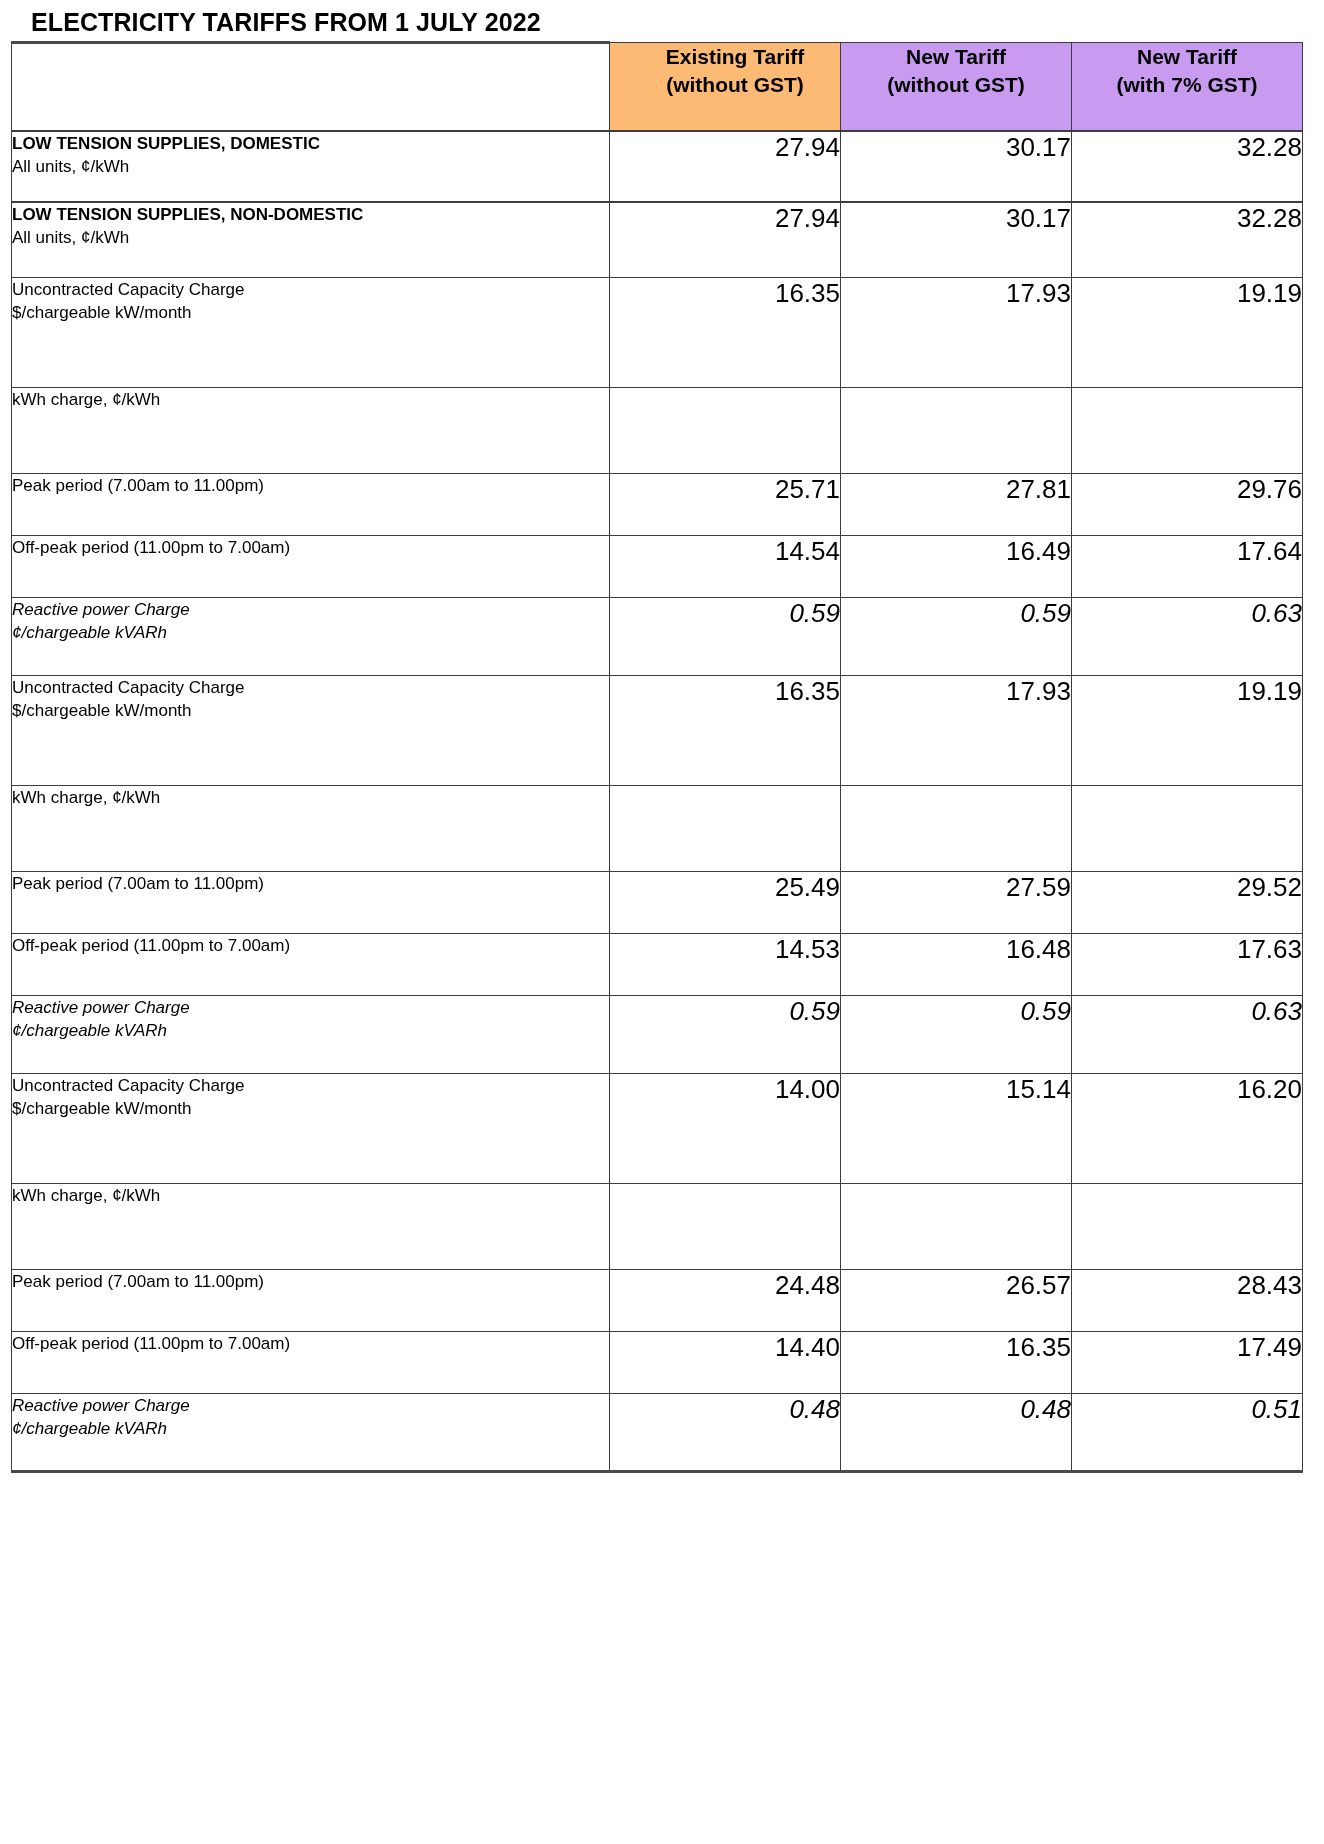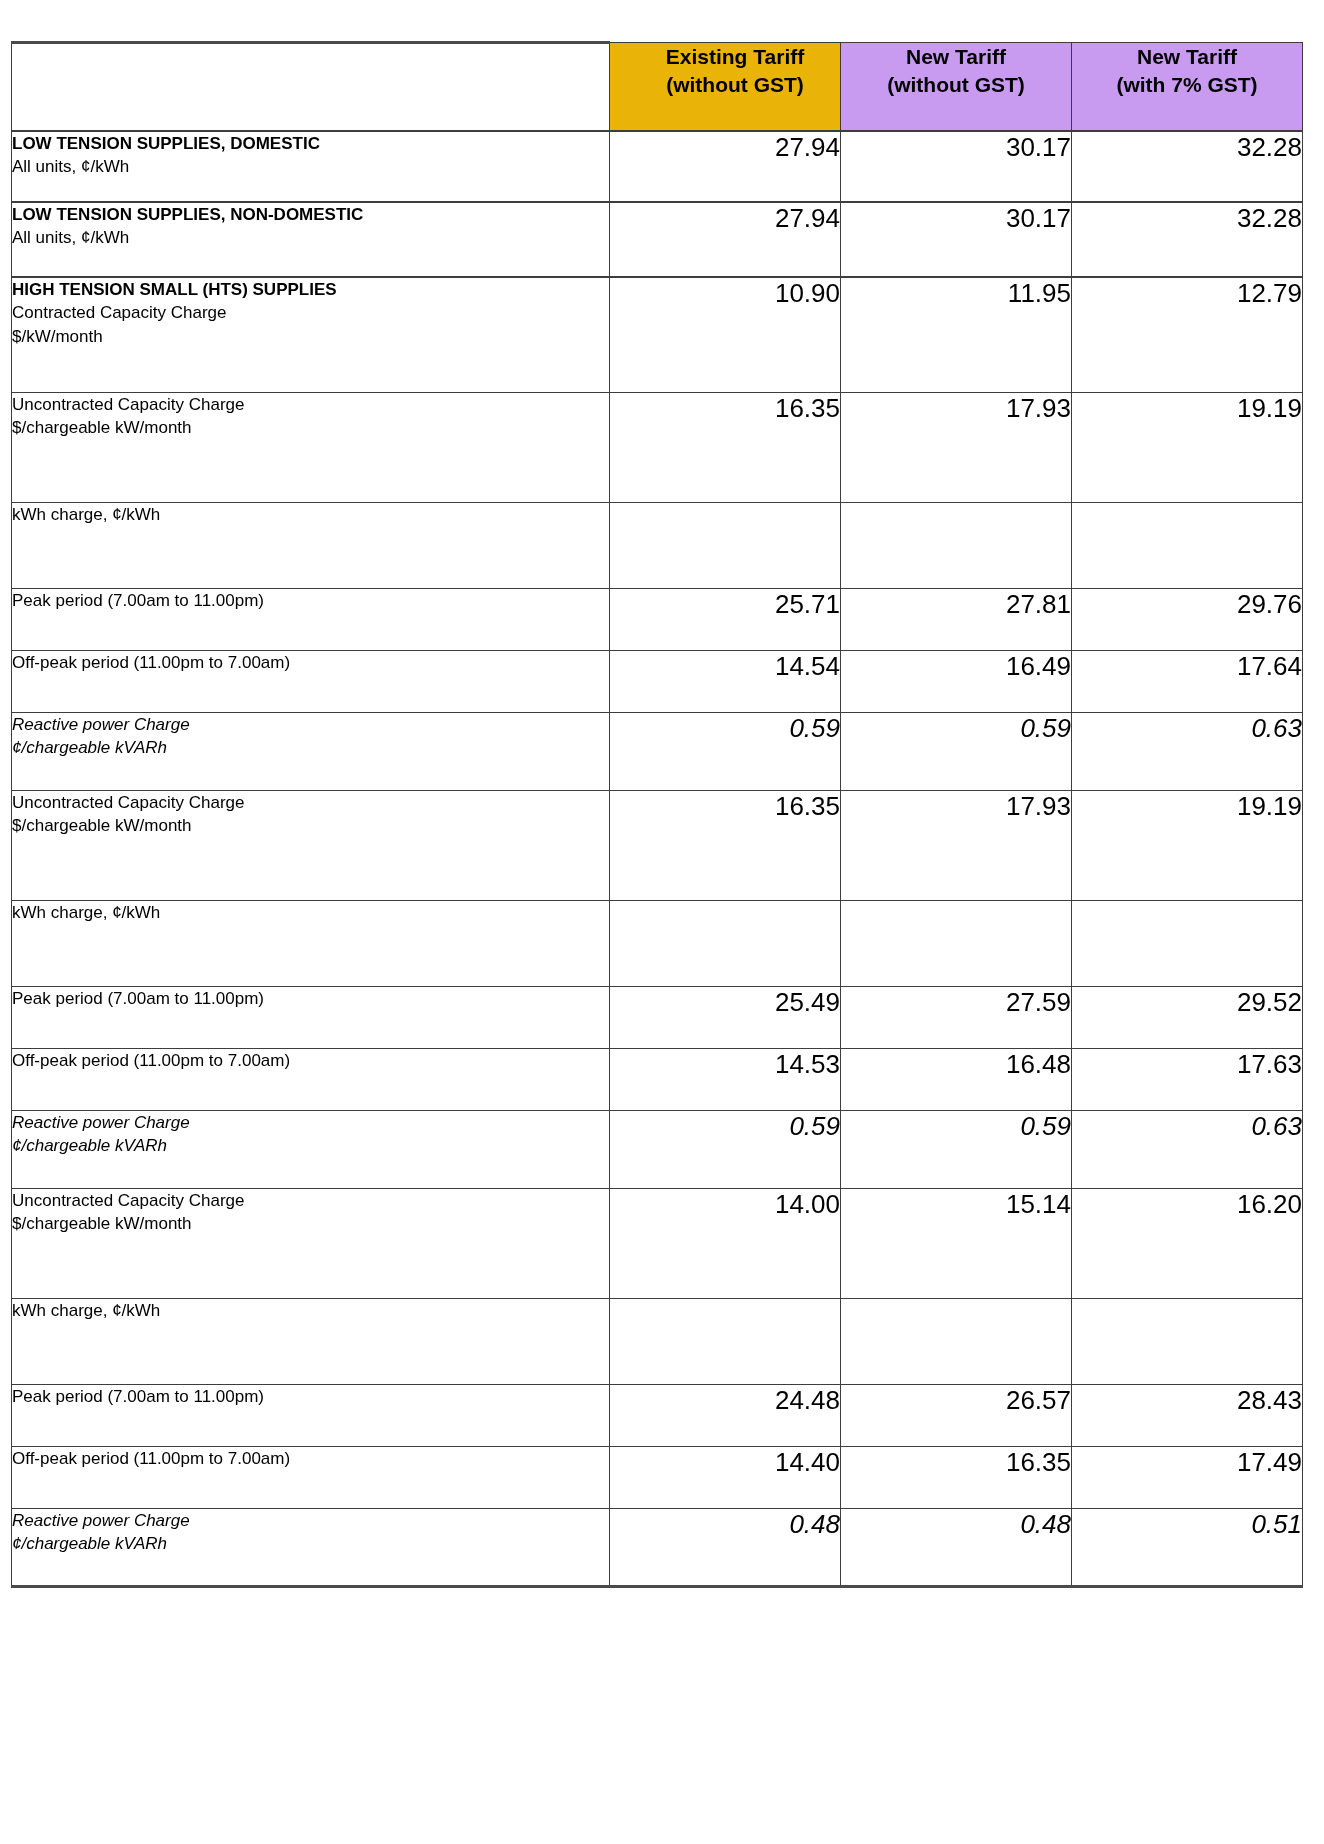--- a/index.html
+++ b/index.html
@@ -113,32 +113,33 @@
   .pt-mid  { padding-top: 18px; margin-top: 17px; }
   .pt-low  { padding-top: 26px; }
   .pt-sml  { padding-top: 6px; }
   .pt-zero { padding-top: 2px; }
 </style>
 </head>
 <body>
 
 <div class="page">
 
+  <div class="doc-title">ELECTRICITY TARIFFS FROM 1 JULY 2022</div>
 
   <table class="tariff">
     <colgroup>
       <col class="c-label">
       <col class="c-val">
       <col class="c-val">
       <col class="c-val">
     </colgroup>
     <thead>
       <tr>
         <th class="hdr-blank"></th>
-        <th class="hdr-tariff" style="background: #eab308; padding-left: 20px;">
+        <th class="hdr-tariff" style="background: #fdba74; padding-left: 20px;">
           <span>Existing Tariff</span><br>
           <span>(without GST)</span>
         </th>
         <th class="hdr-tariff" style="background: rgb(200, 155, 240);">
           <span>New Tariff</span><br>
           <span>(without GST)</span>
         </th>
         <th class="hdr-tariff" style="background: rgb(200, 155, 240);">
           <span>New Tariff</span><br>
           <span>(with 7% GST)</span>
@@ -160,30 +161,20 @@
       <tr class="sec-start r-h2">
         <td class="label pt-mid">
           <span class="lab-bold">LOW TENSION SUPPLIES, NON-DOMESTIC</span>
           <span class="lab-norm">All units, ¢/kWh</span>
         </td>
         <td class="value pt-sml">27.94</td>
         <td class="value pt-sml">30.17</td>
         <td class="value pt-sml">32.28</td>
       </tr>
 
-      <tr class="sec-start r-cap">
-        <td class="label pt-mid">
-          <span class="lab-bold">HIGH TENSION SMALL (HTS) SUPPLIES</span>
-          <span class="lab-norm">Contracted Capacity Charge</span>
-          <span class="lab-norm">$/kW/month</span>
-        </td>
-        <td class="value pt-low">10.90</td>
-        <td class="value pt-low">11.95</td>
-        <td class="value pt-low">12.79</td>
-      </tr>
 
       <tr class="r-uncap">
         <td class="label pt-mid">
           <span class="lab-norm">Uncontracted Capacity Charge</span>
           <span class="lab-norm">$/chargeable kW/month</span>
         </td>
         <td class="value pt-mid">16.35</td>
         <td class="value pt-mid">17.93</td>
         <td class="value pt-mid">19.19</td>
       </tr>

